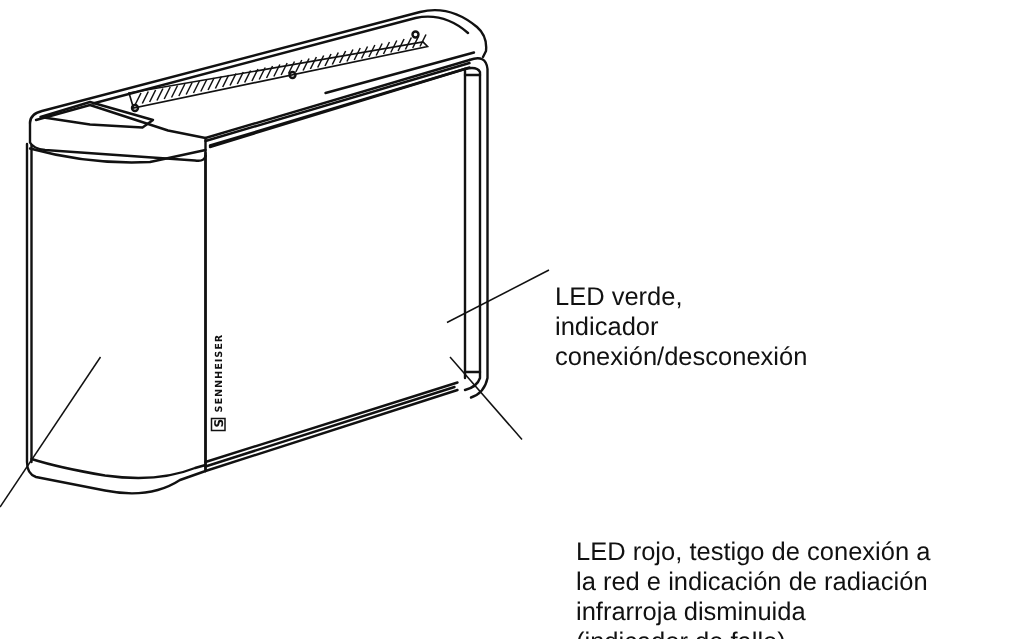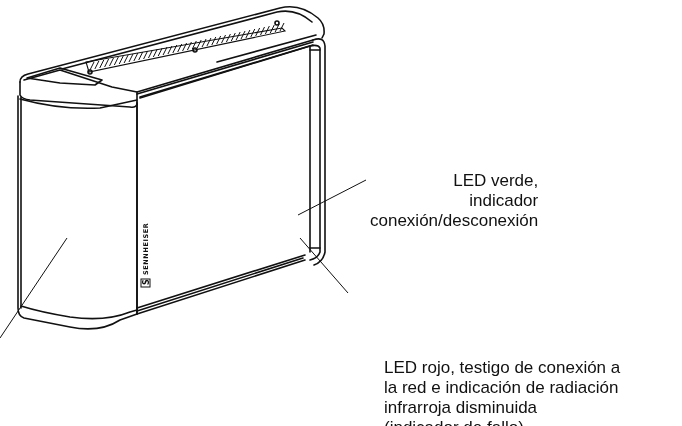--- a/index.html
+++ b/index.html
@@ -1,20 +1,20 @@
 <!DOCTYPE html>
 <html><head>
 <meta charset="utf-8">
 <style>
   html, body { margin: 0; padding: 0; background: #ffffff; }
   body { width: 682px; height: 426px; position: relative; overflow: hidden;
          font-family: "Liberation Sans", "DejaVu Sans", sans-serif; color: #111; }
   #drawing { position: absolute; left: 0; top: 0; }
   .label { position: absolute; font-size: 17px; line-height: 20px; white-space: pre; color: #111; }
-  #label-green { left: 370px; top: 171px; text-align: right; }
+  #label-green { left: 370px; top: 188px; }
   #label-red { left: 384px; top: 322px; margin-top: 36px; }
   .brand { font-family: "DejaVu Sans", sans-serif; font-weight: bold; }
 </style>
 </head>
 <body>
 
 <svg id="drawing" width="682" height="426" viewBox="0 0 682 426" xmlns="http://www.w3.org/2000/svg">
   <g fill="none" stroke="#111" stroke-width="1.6" stroke-linejoin="round" stroke-linecap="round">
 
     <path d="M20 82 Q20 76 28 74 L280 8 Q300 3 318 18 Q325 24 324 34 L322 38"></path>

